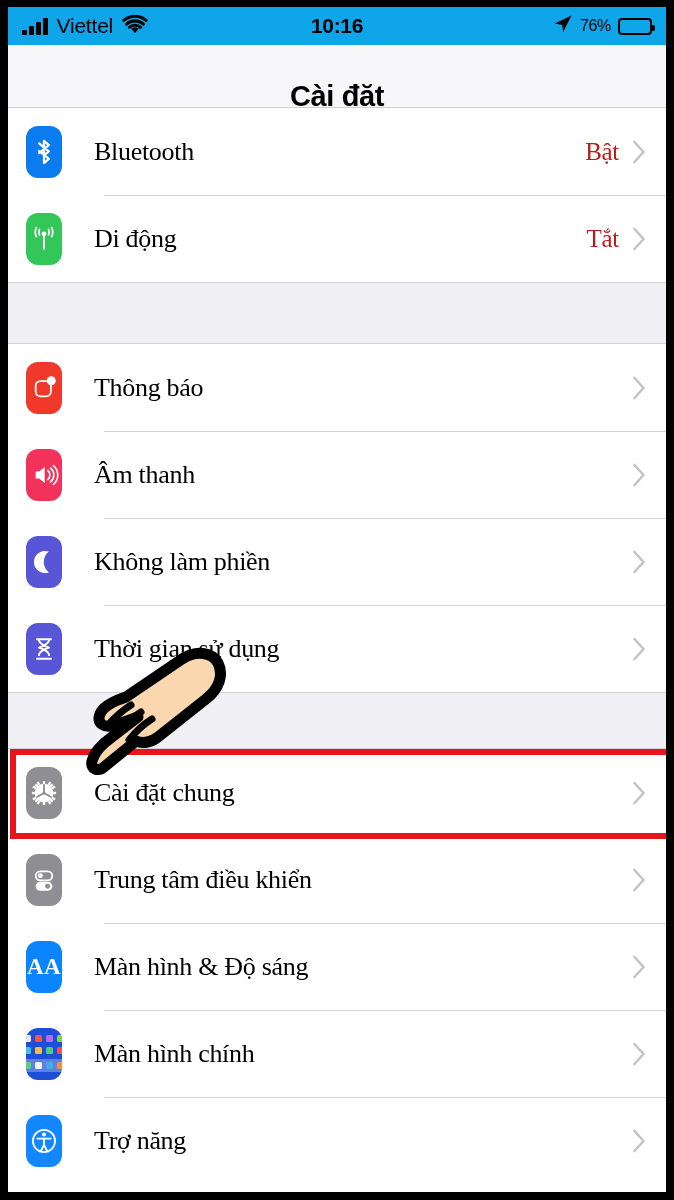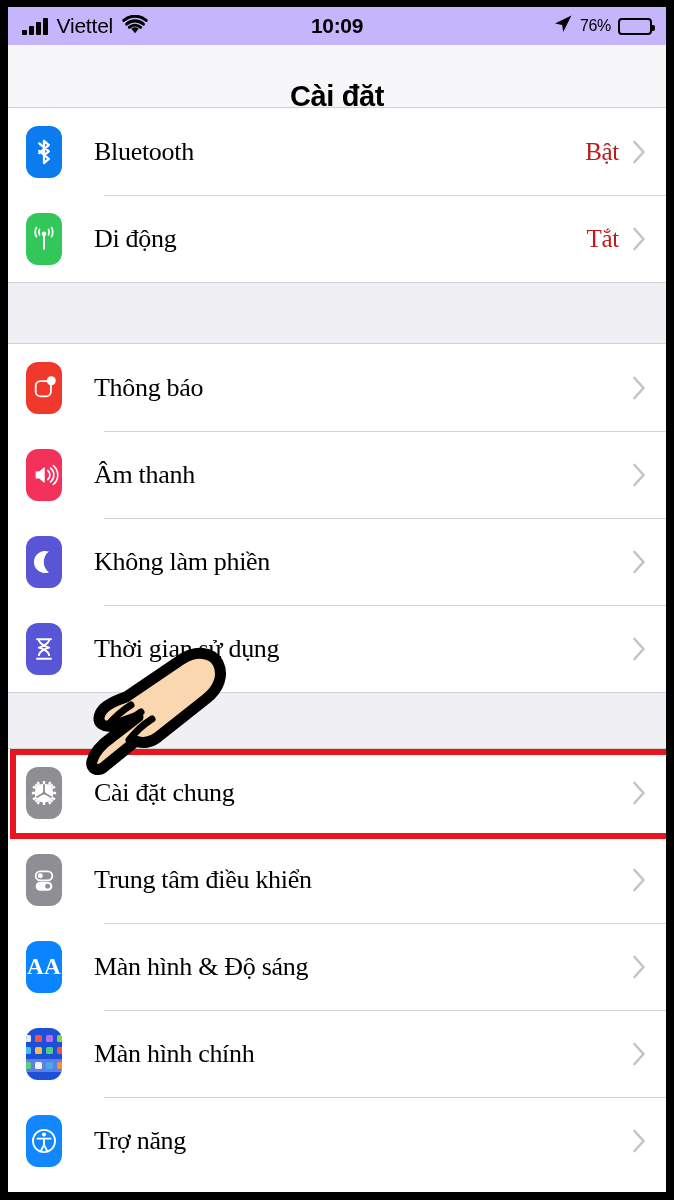--- a/index.html
+++ b/index.html
@@ -10,21 +10,21 @@
 
   
   .frame-top    { position:absolute; left:0; top:0; width:674px; height:7px; background:#000; z-index:40; }
   .frame-left   { position:absolute; left:0; top:0; width:8px; height:1200px; background:#000; z-index:40; }
   .frame-right  { position:absolute; right:0; top:0; width:8px; height:1200px; background:#000; z-index:40; }
   .frame-bottom { position:absolute; left:0; bottom:0; width:674px; height:8px; background:#000; z-index:40; }
 
   #screen { position:absolute; left:8px; top:7px; width:658px; height:1185px; background:#fff; overflow:hidden; }
 
   
-  .statusbar { position:relative; height:38px; background:#c4b5fd; display:flex;
+  .statusbar { position:relative; height:38px; background:#0ea5e9; display:flex;
                align-items:center; padding:8px 14px; }
   .sb-left  { display:flex; align-items:center; gap:9px; flex:0 0 auto; }
   .sb-mid   { position:absolute; left:0; right:0; text-align:center; font-size:21px;
               font-weight:bold; color:#000; letter-spacing:-0.3px; }
   .sb-right { display:flex; align-items:center; gap:7px; margin-left:auto; flex:0 0 auto; z-index:2;}
   .carrier  { font-size:21px; color:#000; letter-spacing:-0.2px; }
   .battpct  { font-size:16px; color:#000; letter-spacing:-0.3px; }
 
   .bars { display:flex; align-items:flex-end; gap:2.5px; height:17px; }
   .bars i { display:block; width:4.5px; background:#000; border-radius:1px; }
@@ -102,21 +102,21 @@
         <span>
           <svg width="26" height="19" viewBox="0 0 26 19">
             <path d="M13 18.2 L9.2 13.6 a6.2 6.2 0 0 1 7.6 0 Z" fill="#000"></path>
             <path d="M4.6 9.1 a12.6 12.6 0 0 1 16.8 0" stroke="#000" stroke-width="3.1" fill="none" stroke-linecap="round"></path>
             <path d="M7.3 12.3 a8.6 8.6 0 0 1 11.4 0" stroke="#000" stroke-width="2.9" fill="none" stroke-linecap="round"></path>
             <path d="M1.8 5.4 a17 17 0 0 1 22.4 0" stroke="#000" stroke-width="3" fill="none" stroke-linecap="round"></path>
           </svg>
         </span>
       </div>
 
-      <div class="sb-mid">10:09</div>
+      <div class="sb-mid">10:16</div>
 
       <div class="sb-right">
         <span>
           <svg width="20" height="20" viewBox="0 0 20 20">
             <path d="M18.4 1.6 L2 9.4 l7.2 1.6 L10.2 18 Z" fill="#000"></path>
           </svg>
         </span>
         <span class="battpct">76%</span>
         <span class="batt"><span class="fill"></span></span>
       </div>

